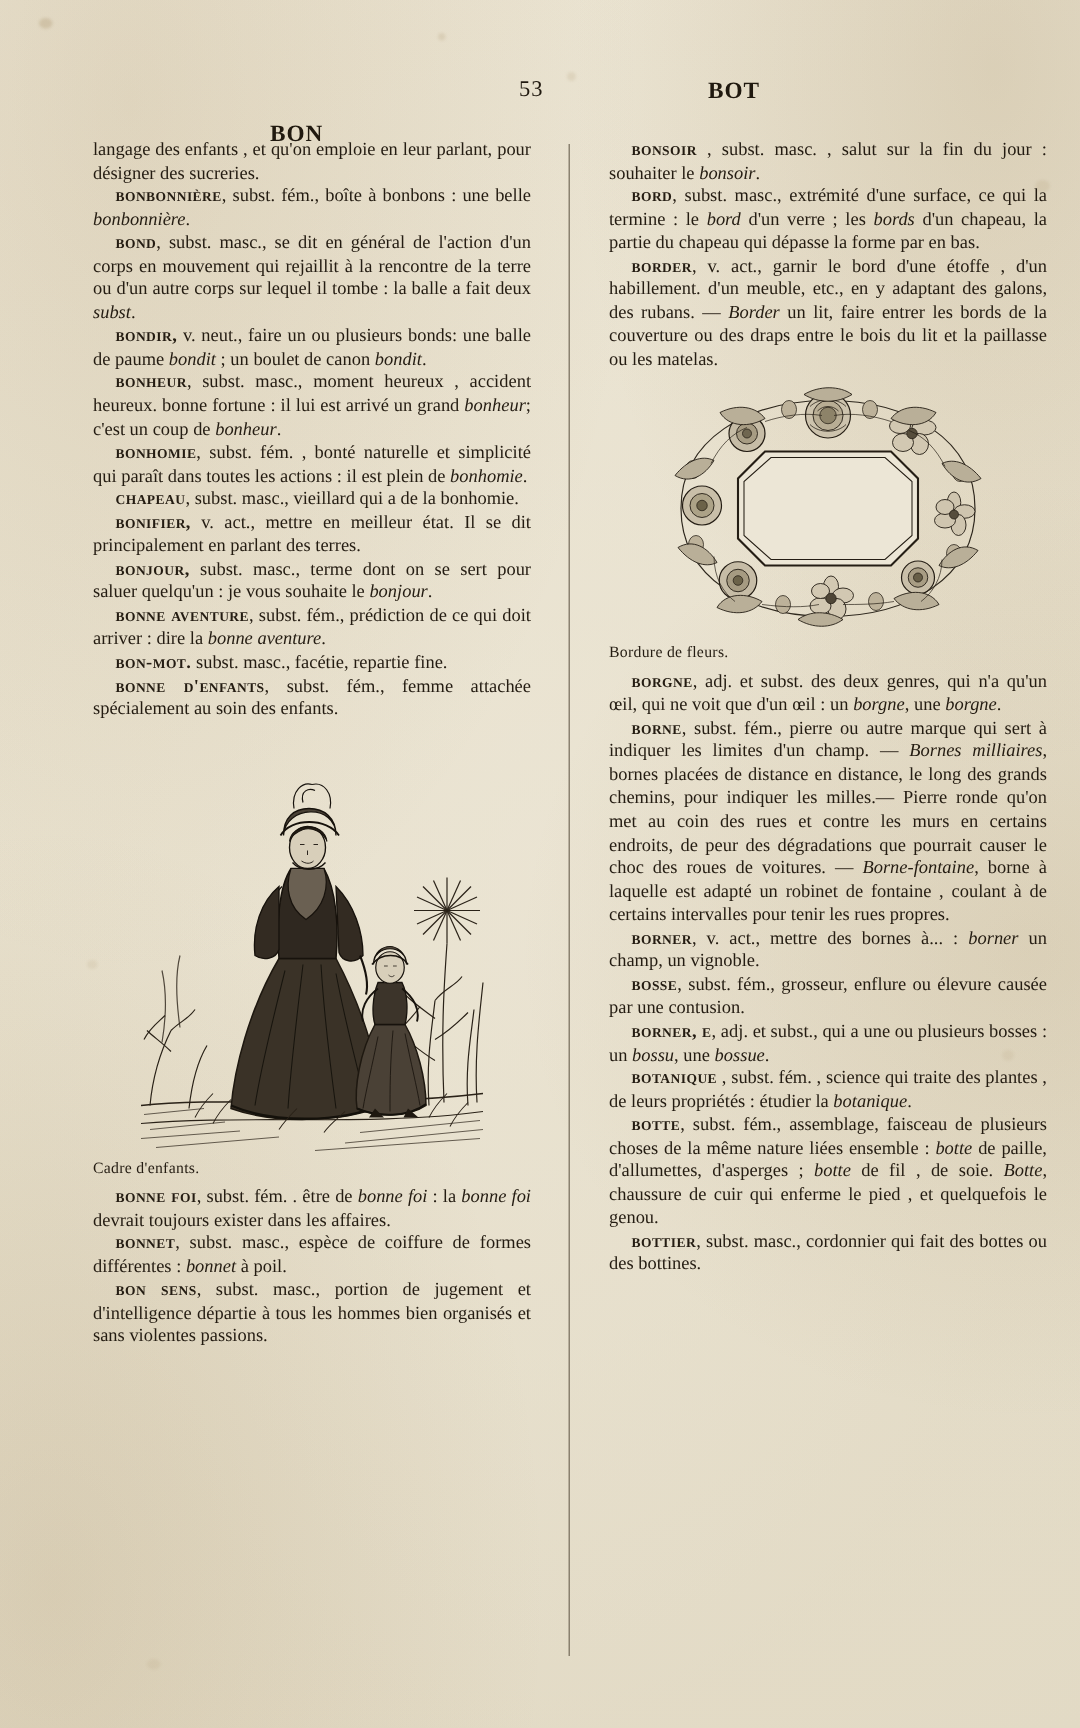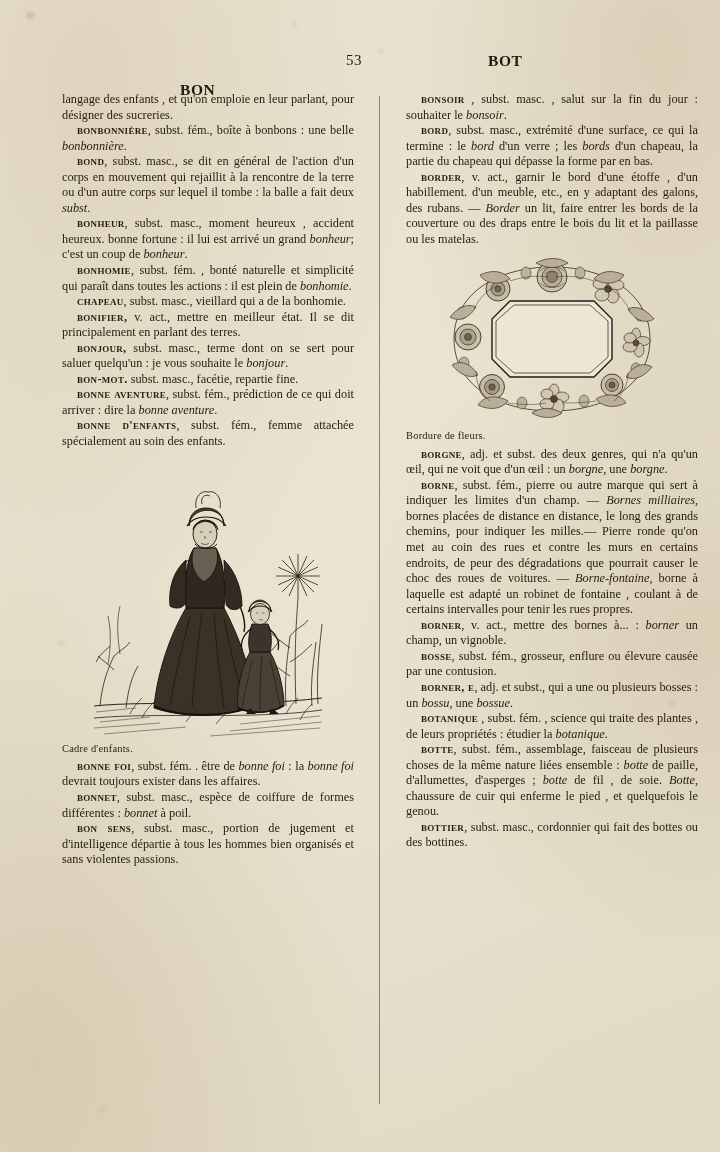--- a/index.html
+++ b/index.html
@@ -49,21 +49,21 @@
   .hdr-left, .hdr-right, .hdr-center {
     position: absolute;
     top: 0;
     font-size: 15.5px;
     letter-spacing: 0.6px;
     font-weight: bold;
     color: #20190f;
   }
   .hdr-left { left: 136px; margin-top: 29px; }
   .hdr-center { left: 302px; font-weight: normal; font-size: 15px;}
-  .hdr-right { left: 444px; text-align: right; }
+  .hdr-right { left: 428px; text-align: right; }
 
   .columns {
     position: absolute;
     top: 40px;
     left: 18px;
     width: 636px;
     height: 1016px;
   }
   .col {
     position: absolute;
@@ -145,27 +145,28 @@
   </div>
 
   <div class="columns">
     <div class="rule"></div>
 
     <div class="col col-left">
       <div id="left-entries-top">
           <p class="entry first"><span>langage des enfants , et qu'on emploie en leur parlant, pour désigner des sucreries.</span></p>
           <p class="entry"><span class="hw">bonbonnière</span><span>, subst. fém., boîte à bonbons : une belle <i>bonbonnière</i>.</span></p>
           <p class="entry"><span class="hw">bond</span><span>, subst. masc., se dit en général de l'action d'un corps en mouvement qui rejaillit à la rencontre de la terre ou d'un autre corps sur lequel il tombe : la balle a fait deux <i>subst</i>.</span></p>
+          <p class="entry"><span class="hw">bondir,</span><span> v. neut., faire un ou plusieurs bonds: une balle de paume <i>bondit</i> ; un boulet de canon <i>bondit</i>.</span></p>
           <p class="entry"><span class="hw">bonheur</span><span>, subst. masc., moment heureux , accident heureux. bonne fortune : il lui est arrivé un grand <i>bonheur</i>; c'est un coup de <i>bonheur</i>.</span></p>
           <p class="entry"><span class="hw">bonhomie</span><span>, subst. fém. , bonté naturelle et simplicité qui paraît dans toutes les actions : il est plein de <i>bonhomie</i>.</span></p>
           <p class="entry"><span class="hw">chapeau</span><span>, subst. masc., vieillard qui a de la bonhomie.</span></p>
           <p class="entry"><span class="hw">bonifier,</span><span> v. act., mettre en meilleur état. Il se dit principalement en parlant des terres.</span></p>
           <p class="entry"><span class="hw">bonjour,</span><span> subst. masc., terme dont on se sert pour saluer quelqu'un : je vous souhaite le <i>bonjour</i>.</span></p>
+          <p class="entry"><span class="hw">bonne aventure</span><span>, subst. fém., prédiction de ce qui doit arriver : dire la <i>bonne aventure</i>.</span></p>
           <p class="entry"><span class="hw">bon-mot.</span><span> subst. masc., facétie, repartie fine.</span></p>
-          <p class="entry"><span class="hw">bonne aventure</span><span>, subst. fém., prédiction de ce qui doit arriver : dire la <i>bonne aventure</i>.</span></p>
           <p class="entry"><span class="hw">bonne d'enfants</span><span>, subst. fém., femme attachée spécialement au soin des enfants.</span></p>
         </div>
 
       <figure>
         <div class="people-fig">
           <svg width="236" height="282" viewBox="0 0 236 282">
 
             <g stroke="#2a2218" fill="none" stroke-width="0.7">
 
               <path d="M8 14 L228 14" stroke="none"></path>

